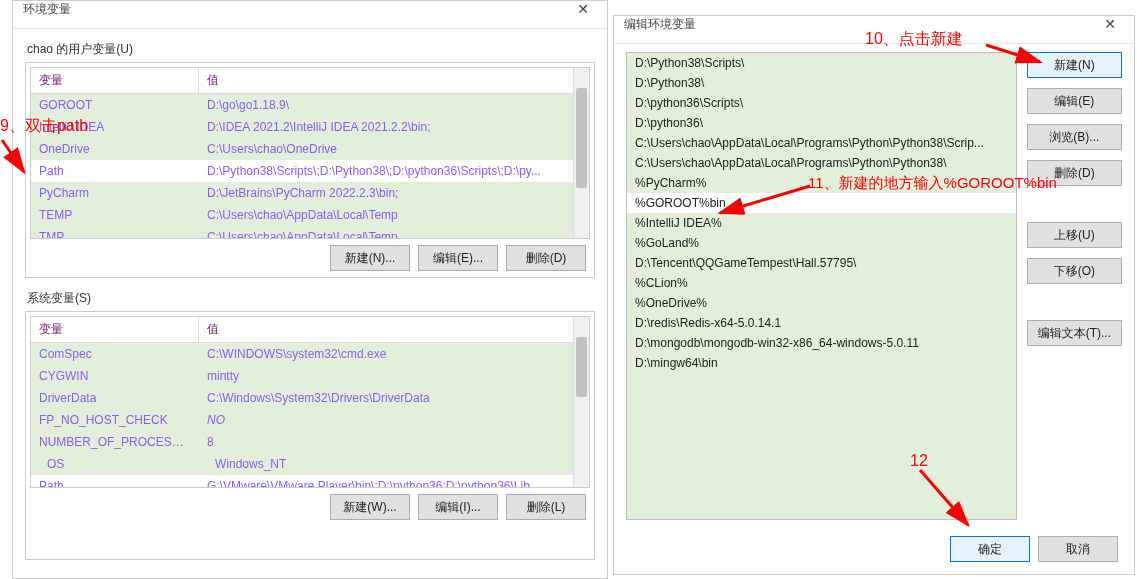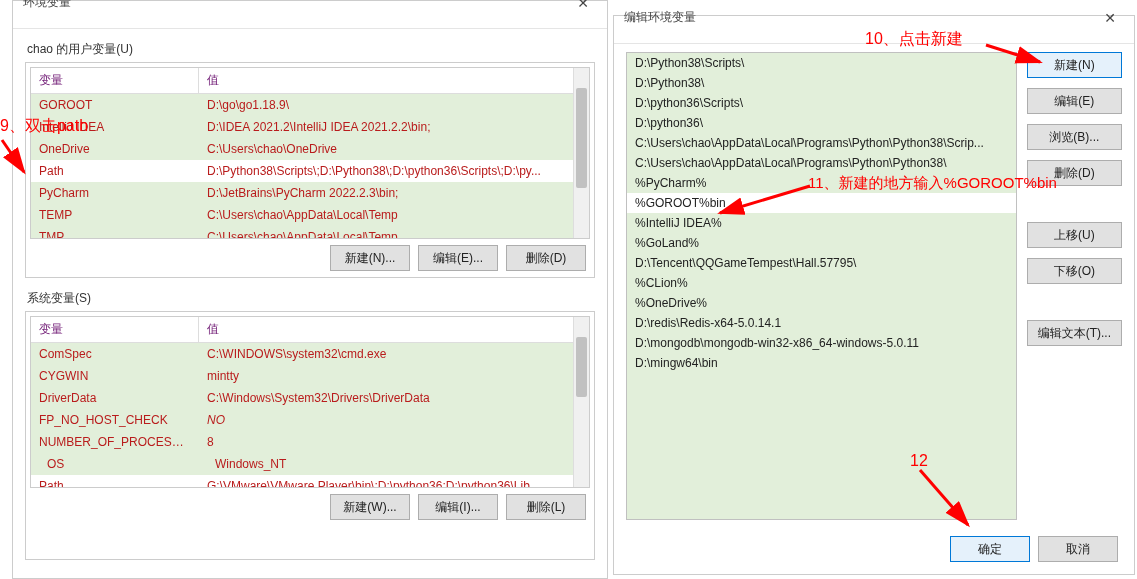--- a/index.html
+++ b/index.html
@@ -1,29 +1,29 @@
 <!DOCTYPE html>
 <html><head>
 <meta charset="utf-8">
 <style>
   * { box-sizing: border-box; font-family: "Microsoft YaHei", "Segoe UI", sans-serif; font-size: 12px; }
   body { margin: 0; background: #fff; width: 1137px; height: 579px; overflow: hidden; position: relative; }
   .dialog { position: absolute; background: #fff; border: 1px solid #ccc; display:flex; flex-direction:column; }
-  .titlebar { height:28px; display:flex; align-items:flex-end; padding:0 4px 17px 10px; font-size:12px; color:#444; border-bottom:1px solid #e5e5e5; }
+  .titlebar { height:28px; display:flex; align-items:flex-start; padding:0 4px 0 10px; font-size:12px; color:#444; border-bottom:1px solid #e5e5e5; }
   .titlebar .title { flex:1; }
   .titlebar .close { width:40px; text-align:center; font-size:14px; color:#444; cursor:pointer; }
   .body { padding:8px 12px 10px 12px; flex:1; display:flex; flex-direction:column; overflow:hidden;}
   .group-label { font-size:12px; color:#333; margin:4px 0 4px 2px; }
   .group-frame { border:1px solid #ccc; padding:4px; margin-bottom:8px; display:flex; flex-direction:column; }
   .list { border:1px solid #ccc; background:#fff; overflow:hidden; position:relative; }
   .list-header { display:flex; background:#fff; border-bottom:1px solid #ddd; }
   .list-header .cell { padding:4px 8px; font-size:12px; color:#701a75; border-right:1px solid #ddd; }
   .rows { overflow:hidden; }
   .row { display:flex; }
-  .row .cell { padding:4px 8px; font-size:12px; color:#b91c1c; overflow:hidden; white-space:nowrap; text-overflow:ellipsis; }
+  .row .cell { padding:4px 8px; font-size:12px; color:#8b5cf6; overflow:hidden; white-space:nowrap; text-overflow:ellipsis; }
   .row.green { background:#e2efda; }
   .row.sel { background:#fff; }
   .scrollbar-v { position:absolute; right:0; top:0; bottom:0; width:16px; background:#f0f0f0; border-left:1px solid #ddd; }
   .scrollbar-v .thumb { position:absolute; left:2px; right:2px; background:#c1c1c1; border-radius:2px; }
   .btnrow { display:flex; justify-content:flex-end; gap:8px; padding:6px 4px 2px 4px; }
   button.btn { min-width:80px; height:26px; background:#e1e1e1; border:1px solid #adadad; color:#222; cursor:pointer; font-size:12px; padding:0 10px; }
   button.btn.primary { border:1px solid #0078d7; background:#e5f1fb;}
   .col-btns { display:flex; flex-direction:column; gap:10px; margin-left:10px; }
   .path-list { flex:1; border:1px solid #c0c0c0; background:#e2efda; overflow:hidden; position:relative; }
   .path-row { padding:3px 8px; font-size:12px; color:#222; white-space:nowrap; overflow:hidden; text-overflow:ellipsis; }

